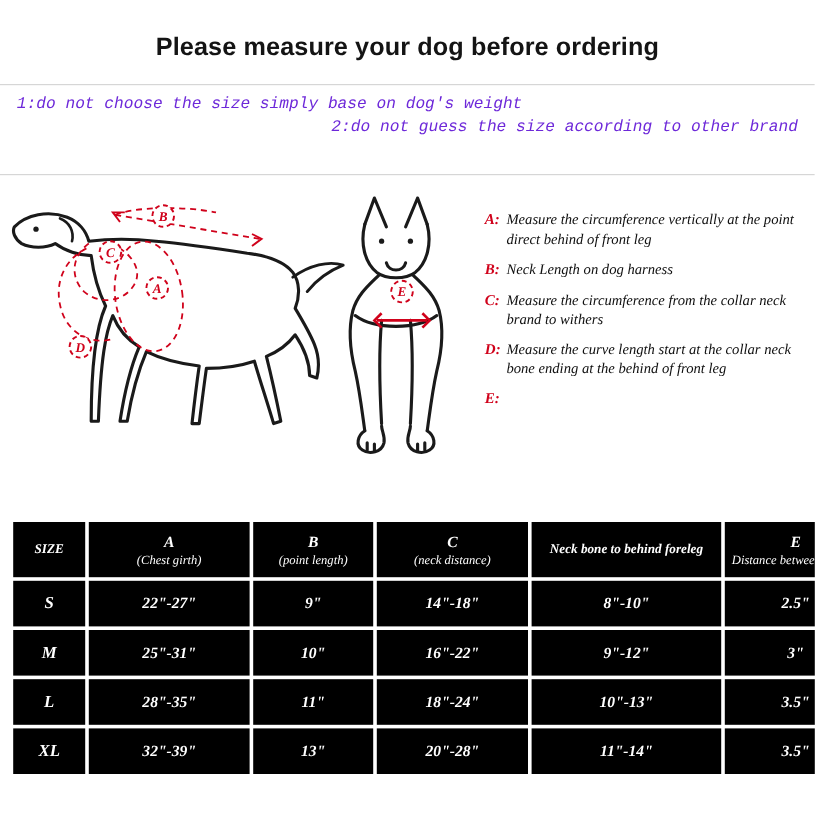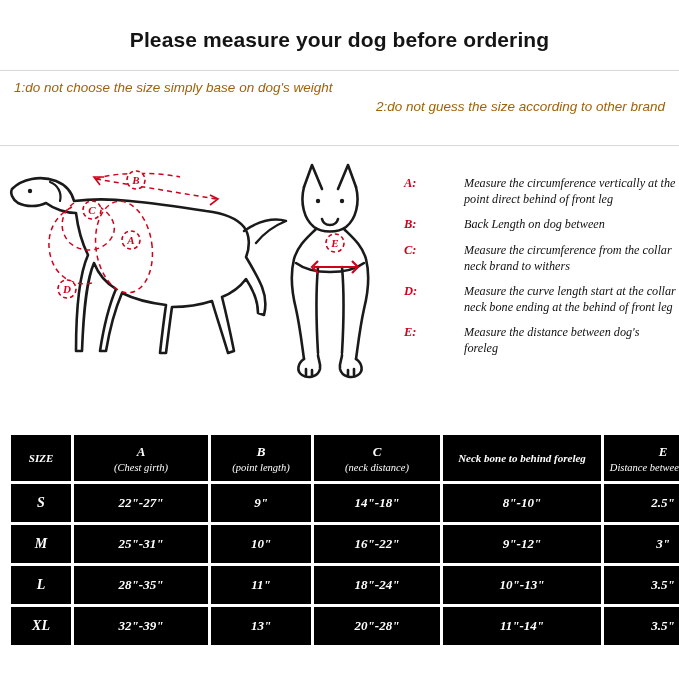--- a/index.html
+++ b/index.html
@@ -34,23 +34,23 @@
     height: 1px;
     background: #d6d6d6;
     margin: 18px 0 0 0;
   }
   .note-row {
     position: relative;
     height: 30px;
   }
   .note {
     font-size: 13.5px;
-    color: #a16207;
-    font-style: italic;
-    font-family: Liberation Sans, sans-serif;
+    color: #6d28d9;
+    font-style: italic;
+    font-family: Liberation Mono, monospace;
   }
   .note1 {
     position: absolute;
     left: 14px;
     top: 9px;
   }
   .note2 {
     position: absolute;
     right: 14px;
     top: 28px;
@@ -90,21 +90,20 @@
     font-size: 12.5px;
     font-family: "Liberation Serif", serif;
     width: 18px;
     flex: 0 0 18px;
   }
   .legend-text {
     font-size: 12.2px;
     font-style: italic;
     font-family: "Liberation Serif", serif;
     color: #101010;
-    margin-left: 42px;
   }
 
   
   .table-wrap {
     position: absolute;
     left: 8px;
     top: 432px;
     width: 663px;
   }
   table.size-table {
@@ -274,33 +273,32 @@
       </g>
     </svg>
 
     <div class="legend">
       <div class="legend-item">
         <span class="legend-key">A:</span>
         <span class="legend-text">Measure the circumference vertically at the point direct behind of front leg</span>
       </div>
       <div class="legend-item">
         <span class="legend-key">B:</span>
-        <span class="legend-text">Back Length on dog between</span>
+        <span class="legend-text">Neck Length on dog harness</span>
       </div>
       <div class="legend-item">
         <span class="legend-key">C:</span>
         <span class="legend-text">Measure the circumference from the collar neck brand to withers</span>
       </div>
       <div class="legend-item">
         <span class="legend-key">D:</span>
         <span class="legend-text">Measure the curve length start at the collar neck bone ending at the behind of front leg</span>
       </div>
       <div class="legend-item">
         <span class="legend-key">E:</span>
-        <span class="legend-text">Measure the distance between dog's foreleg</span>
       </div>
     </div>
   </div>
 
   <div class="table-wrap">
     <table class="size-table">
       <tbody>
           <tr class="head">
         <td class="col-size">
           <span class="hdr-one">SIZE</span>

